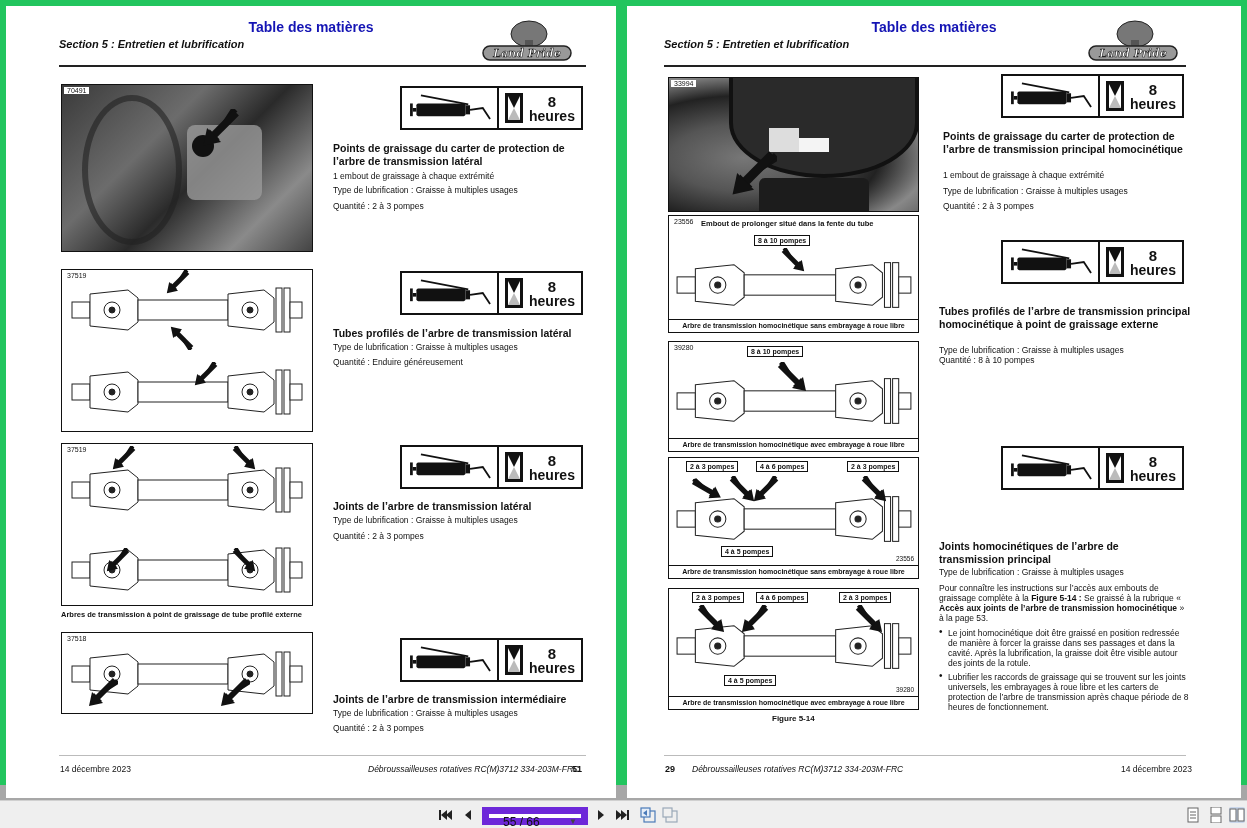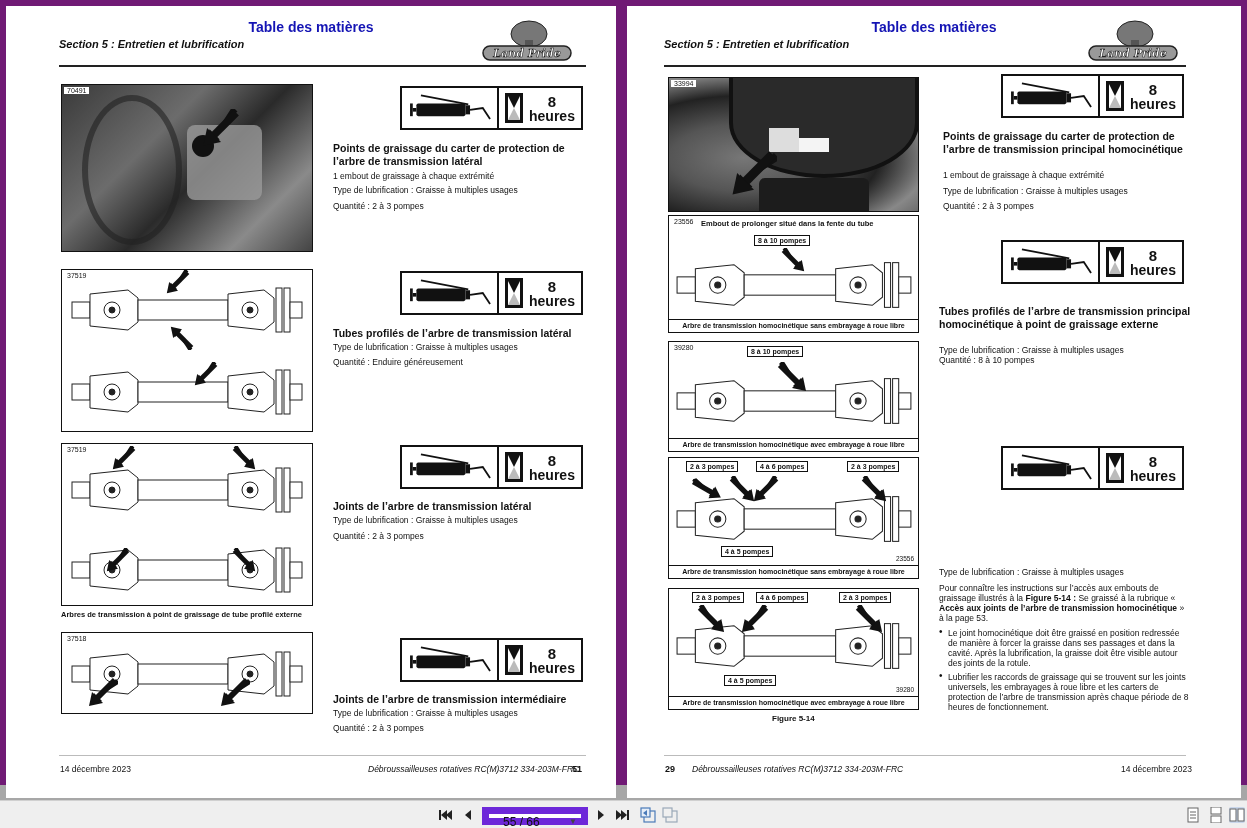--- a/index.html
+++ b/index.html
@@ -1,17 +1,17 @@
 <!DOCTYPE html>
 <html><head>
 <meta charset="utf-8">
 <style>
   * { box-sizing: border-box; margin: 0; padding: 0; }
   html, body { width: 1247px; height: 828px; overflow: hidden; background: #a7a7a7; font-family: "Liberation Sans", sans-serif; color: #111; }
-  .viewer { position: absolute; left: 0; top: 0; width: 1247px; height: 785px; background: #701a75; }
+  .viewer { position: absolute; left: 0; top: 0; width: 1247px; height: 785px; background: #22c55e; }
   .page { position: absolute; top: 6px; width: 610px; height: 792px; background: #fff; }
   .page.left { left: 6px; }
   .page.right { left: 627px; width: 614px; }
 
   .hdr-title { position: absolute; top: 13px; width: 100%; text-align: center; color: #1414b4; font-weight: bold; font-size: 14px; }
   .page.left .hdr-title { left: 0; padding-left: 0; }
   .hdr-section { position: absolute; top: 32px; font-weight: bold; font-style: italic; font-size: 11px; }
   .hdr-rule { position: absolute; top: 59px; height: 2px; background: #222; }
   .logo { position: absolute; top: 14px; width: 92px; height: 44px; }
 
@@ -394,23 +394,24 @@
       <div class="hr">
         <svg class="glass">
             <use href="#hourglass"></use>
           </svg>
         <div class="hrs">
             <span class="n">8</span>
             <span class="u">heures</span>
           </div>
       </div>
     </div>
+    <div class="sec-title" style="left:312px; top:534px; width:200px">Joints homocinétiques de l’arbre de transmission principal</div>
     <div class="txt" style="left:312px; top:561px">Type de lubrification : Graisse à multiples usages</div>
     <div class="para" style="left:312px; top:577px; width:250px">
-      <span>Pour connaître les instructions sur l’accès aux embouts de graissage illustrés à la </span><b>Figure 5-14 :</b><span> Se graissé à la rubrique « </span><b>Accès aux joints de l’arbre de transmission homocinétique</b><span> » à la page 53.</span>
+      <span>Pour connaître les instructions sur l’accès aux embouts de graissage complète à la </span><b>Figure 5-14 :</b><span> Se graissé à la rubrique « </span><b>Accès aux joints de l’arbre de transmission homocinétique</b><span> » à la page 53.</span>
     </div>
     <ul class="bullets" style="left:312px; top:622px; width:250px">
       <li>Le joint homocinétique doit être graissé en position redressée de manière à forcer la graisse dans ses passages et dans la cavité. Après la lubrification, la graisse doit être visible autour des joints de la rotule.</li>
       <li>Lubrifier les raccords de graissage qui se trouvent sur les joints universels, les embrayages à roue libre et les carters de protection de l’arbre de transmission après chaque période de 8 heures de fonctionnement.</li>
     </ul>
 
     <div class="ftr-rule" style="left:37px; width:522px"></div>
     <div class="ftr b" style="left:38px">29</div>
     <div class="ftr i" style="left:65px">Débroussailleuses rotatives RC(M)3712 334-203M-FRC</div>
     <div class="ftr" style="left:494px">14 décembre 2023</div>

